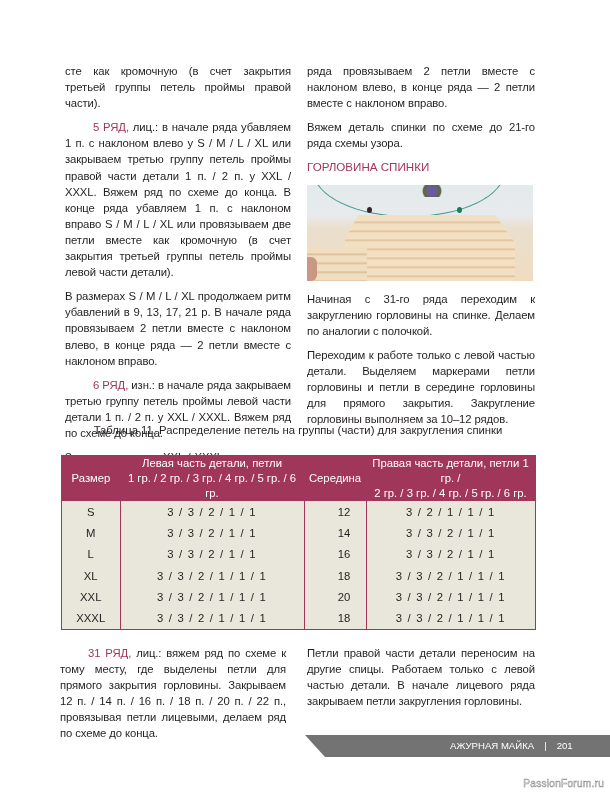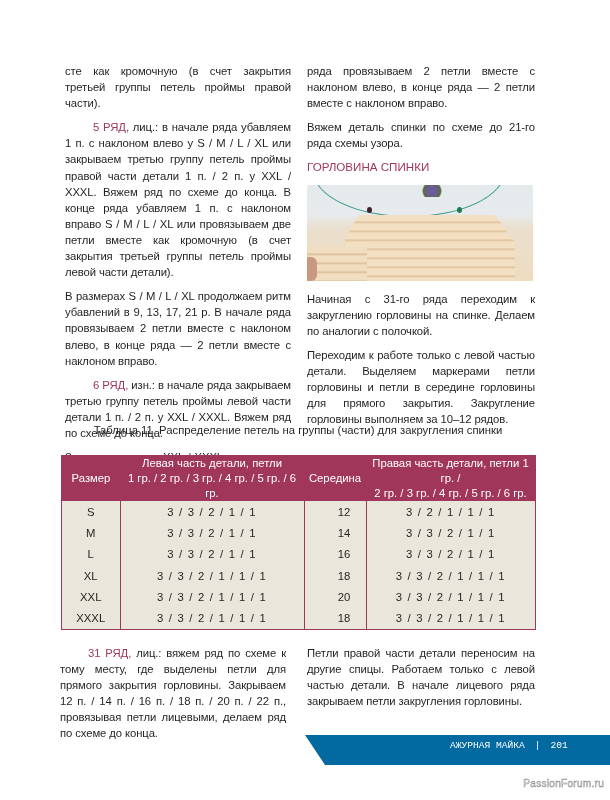--- a/index.html
+++ b/index.html
@@ -50,23 +50,23 @@
       text-align: center; height: 21.3px; padding: 0; border-left: 1.5px solid #a0365a; border-right: 1.5px solid #a0365a;
       letter-spacing: 1.2px;
     }
     table.groups td.size { letter-spacing: 0; }
     table.groups td.mid { letter-spacing: 0; padding-left: 18px; }
 
     .col-bottom-left { left: 60px; top: 645px; width: 226px; }
     .col-bottom-right { left: 307px; top: 645px; width: 228px; }
 
     .footer-ribbon {
-      position: absolute; left: 305px; top: 735px; width: 305px; height: 30px; background: #0369a1;
+      position: absolute; left: 305px; top: 735px; width: 305px; height: 22px; background: #737373;
       clip-path: polygon(0 0, 100% 0, 100% 100%, 20px 100%);
-      color: #ffffff; font-size: 9.6px; line-height: 22px; font-family: Liberation Mono, monospace;
+      color: #ffffff; font-size: 9.6px; line-height: 22px;
     }
     .footer-ribbon .inner { position: absolute; left: 145px; top: 0; white-space: nowrap; }
     .footer-ribbon .sep { display: inline-block; margin: 0 10px; }
     .watermark {
       position: absolute; right: 6px; top: 778px; font-size: 10px; color: #ffffff;
       -webkit-text-stroke: 0.5px #8a8a8a; letter-spacing: 0.3px;
     }
   </style>
 </head>
 <body>

